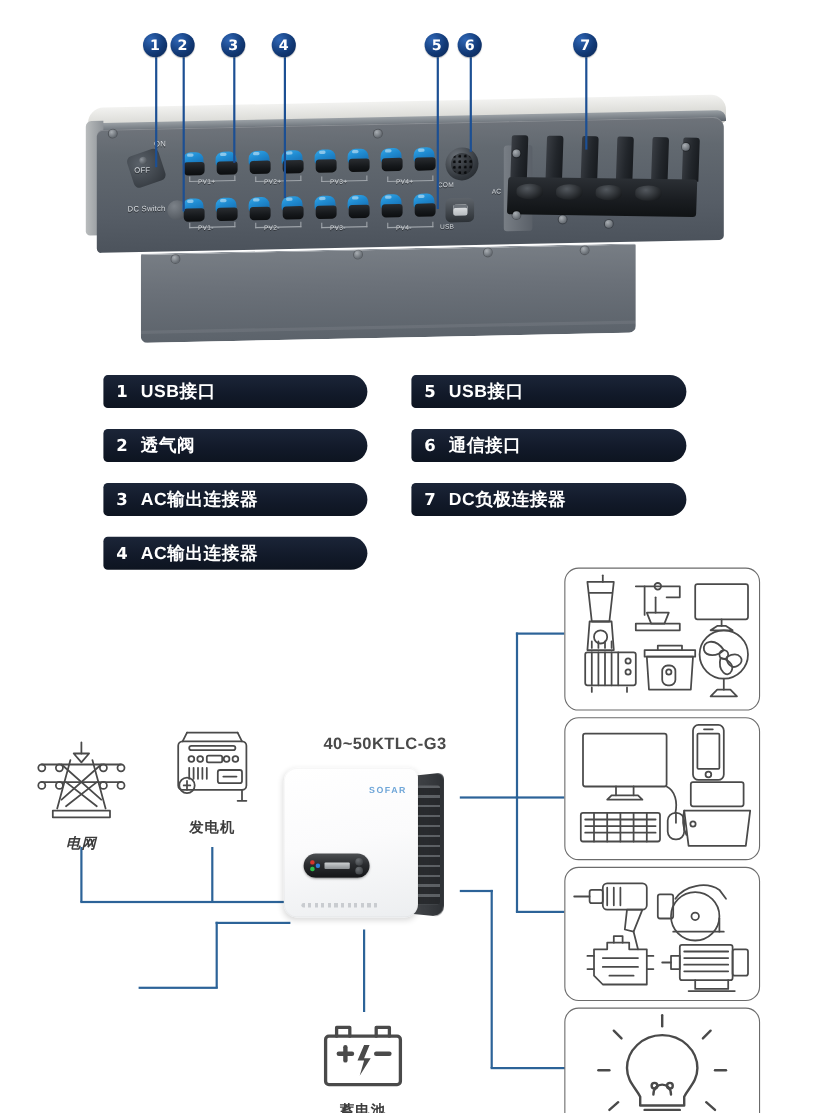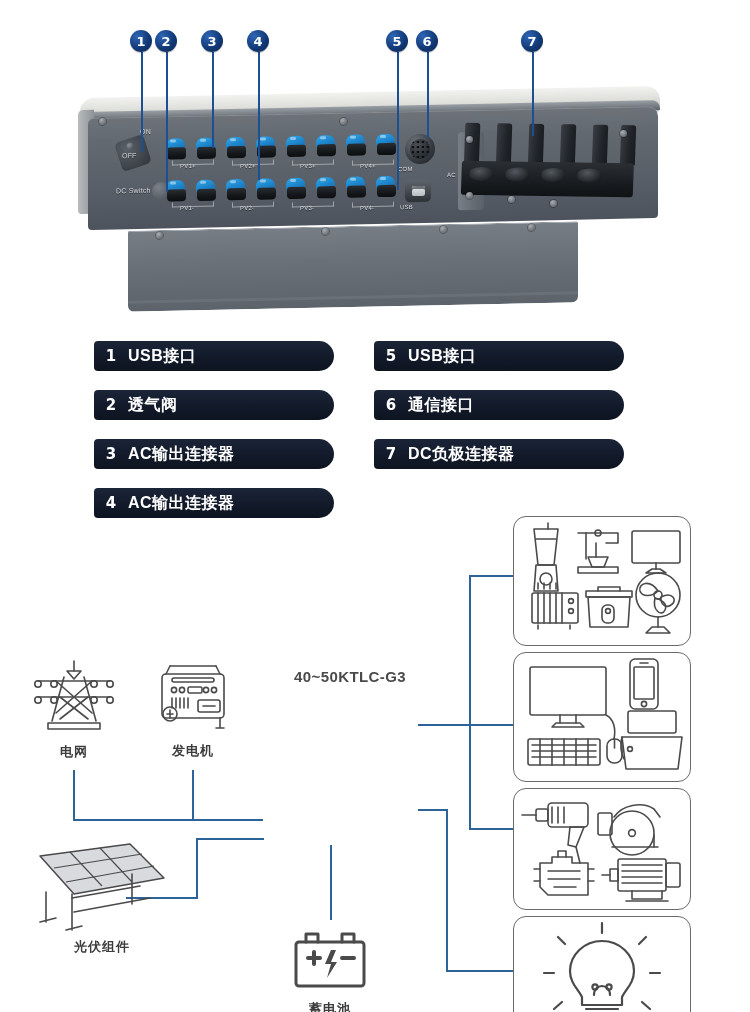--- a/index.html
+++ b/index.html
@@ -426,21 +426,21 @@
     <div class="wire wv" style="left:469px;top:575px;height:150px;"></div>
     <div class="wire wh" style="left:469px;top:575px;width:44px;"></div>
     <div class="wire wh" style="left:469px;top:724px;width:44px;"></div>
     <div class="wire wv" style="left:469px;top:724px;height:105px;"></div>
     <div class="wire wh" style="left:469px;top:828px;width:44px;"></div>
     <div class="wire wh" style="left:418px;top:809px;width:30px;"></div>
     <div class="wire wv" style="left:446px;top:809px;height:162px;"></div>
     <div class="wire wh" style="left:446px;top:970px;width:68px;"></div>
   </div>
 
-  <div class="node" style="left:26px;top:655px;width:96px;">
+  <div class="node" style="left:26px;top:669px;width:96px;font-style:italic;">
     <svg width="96" height="80" viewBox="0 0 96 80">
       <g class="ico-thin">
         <path d="M48 6 L48 16"></path>
         <path d="M41 16 L55 16 L48 24 Z"></path>
         <path d="M12 26 L84 26"></path>
           <path d="M12 42 L84 42"></path>
         <circle cx="12" cy="29" r="3.2"></circle>
           <circle cx="28" cy="29" r="3.2"></circle>
         <circle cx="68" cy="29" r="3.2"></circle>
           <circle cx="84" cy="29" r="3.2"></circle>
@@ -477,62 +477,55 @@
         <rect x="46" y="40" width="22" height="12" rx="2"></rect>
         <path d="M51 46 L63 46"></path>
         <circle cx="18" cy="54" r="7"></circle>
         <path d="M18 50 L18 58 M15 54 L21 54"></path>
         <path d="M68 58 L68 68 M64 68 L72 68"></path>
       </g>
     </svg>
     <div class="cap">发电机</div>
   </div>
 
-  <div class="node" style="left:22px;top:838px;width:160px;">
-    <svg width="160" height="100" viewBox="0 0 160 100">
-      <g stroke="#4a4a4a" stroke-width="1.5" fill="#d8dade" stroke-linejoin="round">
-        <path d="M18 18 L108 6 L142 40 L52 56 Z"></path>
-      </g>
-      <g stroke="#4a4a4a" stroke-width="1.1" fill="none">
-        <path d="M48 14 L80 48"></path>
-          <path d="M78 10 L110 44"></path>
-        <path d="M32 30 L120 16"></path>
-          <path d="M44 44 L132 28"></path>
-      </g>
-      <g class="ico-thin">
-        <path d="M50 56 L50 92"></path>
-          <path d="M44 92 L60 88"></path>
-        <path d="M110 36 L110 66"></path>
-        <path d="M24 54 L24 84"></path>
-          <path d="M18 84 L34 80"></path>
-        <path d="M50 60 L118 48"></path>
-        <path d="M52 74 L128 60"></path>
-      </g>
-    </svg>
-    <div class="cap" style="margin-top:-4px;">光伏组件</div>
-  </div>
 
   <div class="node" style="left:282px;top:926px;width:96px;">
     <svg width="96" height="66" viewBox="0 0 96 66">
       <g stroke="#4a4a4a" stroke-width="3" fill="none" stroke-linejoin="round" stroke-linecap="round">
         <rect x="14" y="16" width="68" height="44" rx="3"></rect>
         <path d="M24 16 L24 8 L36 8 L36 16"></path>
         <path d="M60 16 L60 8 L72 8 L72 16"></path>
       </g>
       <g stroke="#4a4a4a" stroke-width="4" stroke-linecap="round">
         <path d="M26 32 L38 32"></path>
           <path d="M32 26 L32 38"></path>
         <path d="M60 32 L72 32"></path>
       </g>
       <path d="M49 24 L43 38 L49 38 L45 52 L55 36 L49 36 L54 24 Z" fill="#4a4a4a"></path>
     </svg>
     <div class="cap">蓄电池</div>
   </div>
 
   <div class="inv-model">40~50KTLC-G3</div>
+  <div class="inv">
+    <div class="inv-side"></div>
+    <div class="inv-fins"></div>
+    <div class="inv-face">
+      <div class="inv-logo">SOFAR</div>
+      <div class="inv-panel">
+        <div class="led" style="left:6px;top:6px;background:#d9352b;"></div>
+        <div class="led" style="left:6px;top:12px;background:#2fbf4a;"></div>
+        <div class="led" style="left:11px;top:9px;background:#2f7fd8;"></div>
+        <div class="inv-screen"></div>
+        <div class="inv-btn" style="left:47px;top:4px;"></div>
+        <div class="inv-btn" style="left:47px;top:12px;"></div>
+      </div>
+      <div class="inv-grille"></div>
+    </div>
+  </div>
 
   <div class="abox" style="left:513px;top:516px;width:176px;height:128px;">
     <svg width="176" height="128" viewBox="0 0 176 128">
       <g class="ico-thin">
 
         <g>
           <path d="M20 12 L44 12 L40 48 L24 48 Z"></path>
           <path d="M22 22 L42 22"></path>
           <path d="M34 6 L34 12"></path>
           <path d="M22 48 L42 48 L44 74 L20 74 Z"></path>

